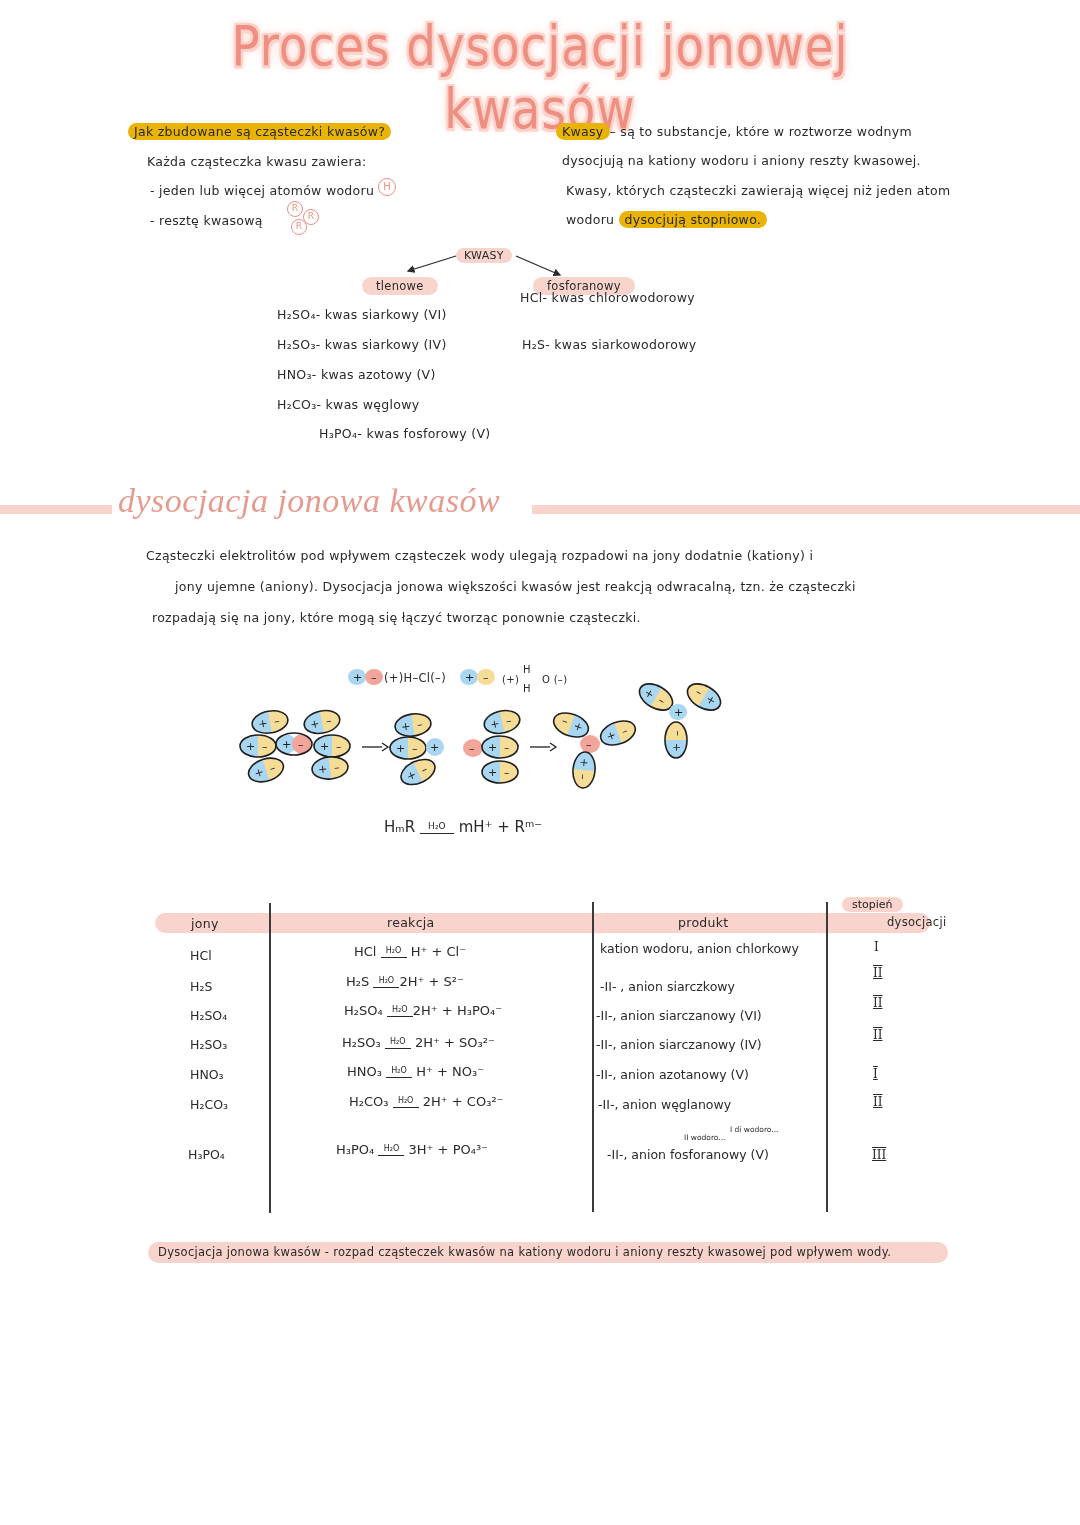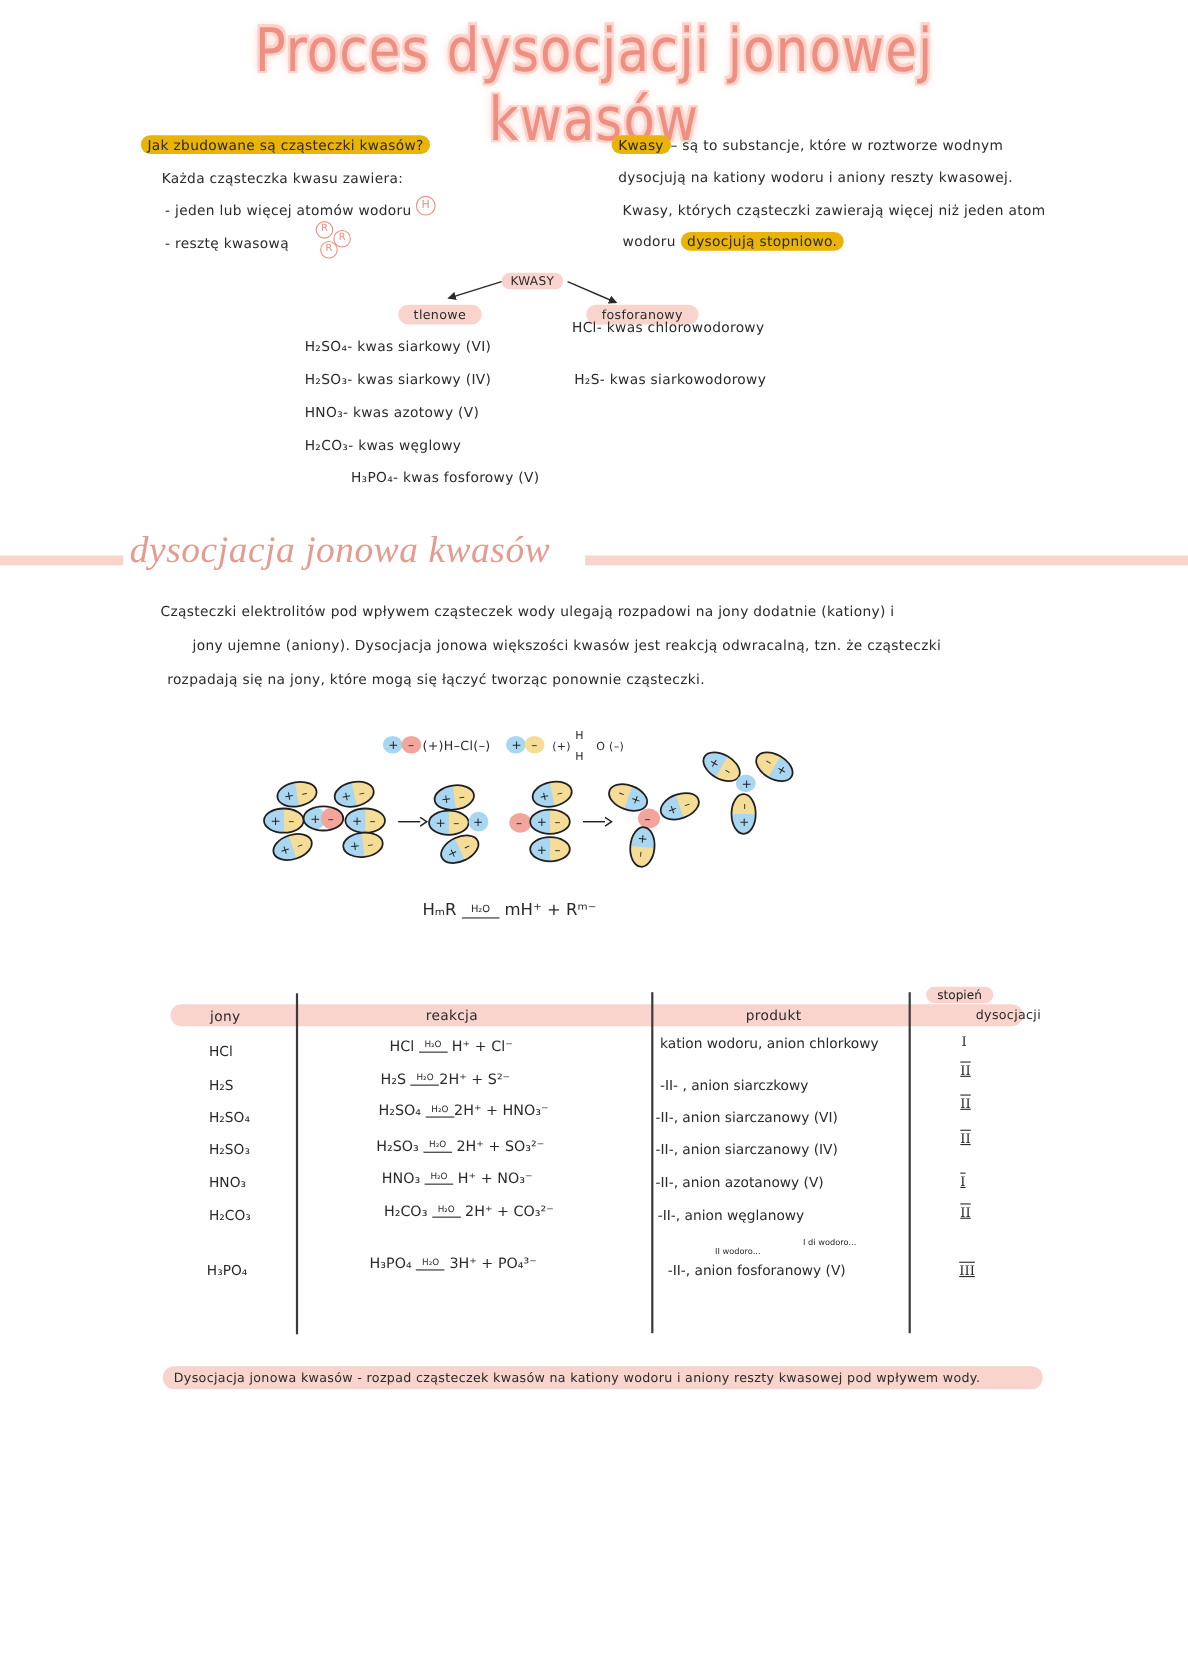--- a/index.html
+++ b/index.html
@@ -194,34 +194,34 @@
 <div class="abs tcell" style="left:190px; top:948px;">HCl</div>
 <div class="abs tcell" style="left:190px; top:979px;">H₂S</div>
 <div class="abs tcell" style="left:190px; top:1008px;">H₂SO₄</div>
 <div class="abs tcell" style="left:190px; top:1037px;">H₂SO₃</div>
 <div class="abs tcell" style="left:190px; top:1067px;">HNO₃</div>
 <div class="abs tcell" style="left:190px; top:1097px;">H₂CO₃</div>
 <div class="abs tcell" style="left:188px; top:1147px;">H₃PO₄</div>
 
 <div class="abs eq" style="left:354px; top:944px;"><span>HCl</span> <span class="arrow-h2o">H₂O</span> <span>H⁺ + Cl⁻</span></div>
 <div class="abs eq" style="left:346px; top:974px;"><span>H₂S</span> <span class="arrow-h2o">H₂O</span><span>2H⁺ + S²⁻</span></div>
-<div class="abs eq" style="left:344px; top:1003px;"><span>H₂SO₄</span> <span class="arrow-h2o">H₂O</span><span>2H⁺ + HNO₃⁻</span></div>
+<div class="abs eq" style="left:344px; top:1003px;"><span>H₂SO₄</span> <span class="arrow-h2o">H₂O</span><span>2H⁺ + H₃PO₄⁻</span></div>
 <div class="abs eq" style="left:342px; top:1035px;"><span>H₂SO₃</span> <span class="arrow-h2o">H₂O</span> <span>2H⁺ + SO₃²⁻</span></div>
 <div class="abs eq" style="left:347px; top:1064px;"><span>HNO₃</span> <span class="arrow-h2o">H₂O</span> <span>H⁺ + NO₃⁻</span></div>
 <div class="abs eq" style="left:349px; top:1094px;"><span>H₂CO₃</span> <span class="arrow-h2o">H₂O</span> <span>2H⁺ + CO₃²⁻</span></div>
 <div class="abs eq" style="left:336px; top:1142px;"><span>H₃PO₄</span> <span class="arrow-h2o">H₂O</span> <span>3H⁺ + PO₄³⁻</span></div>
 
 <div class="abs tcell" style="left:600px; top:941px;">kation wodoru, anion chlorkowy</div>
 <div class="abs tcell" style="left:600px; top:979px;">-II- , anion siarczkowy</div>
 <div class="abs tcell" style="left:596px; top:1008px;">-II-, anion siarczanowy (VI)</div>
 <div class="abs tcell" style="left:596px; top:1037px;">-II-, anion siarczanowy (IV)</div>
 <div class="abs tcell" style="left:596px; top:1067px;">-II-, anion azotanowy (V)</div>
 <div class="abs tcell" style="left:598px; top:1097px;">-II-, anion węglanowy</div>
 <div class="abs tcell" style="left:682px; top:1126px; font-size:7.5px; line-height:8px;padding-left:48px;">I di wodoro...</div>
-<div class="abs tcell" style="left:650px; top:1134px; font-size:7.5px; line-height:8px;">II wodoro...</div>
+<div class="abs tcell" style="left:684px; top:1134px; font-size:7.5px; line-height:8px;">II wodoro...</div>
 <div class="abs tcell" style="left:607px; top:1147px;">-II-, anion fosforanowy (V)</div>
 
 <div class="abs tcell roman" style="left:874px; top:940px; text-decoration:none;">I</div>
 <div class="abs tcell roman" style="left:873px; top:966px;">II</div>
 <div class="abs tcell roman" style="left:873px; top:996px;">II</div>
 <div class="abs tcell roman" style="left:873px; top:1028px;">II</div>
 <div class="abs tcell roman" style="left:873px; top:1067px;">I</div>
 <div class="abs tcell roman" style="left:873px; top:1095px;">II</div>
 <div class="abs tcell roman" style="left:872px; top:1148px;">III</div>
 

